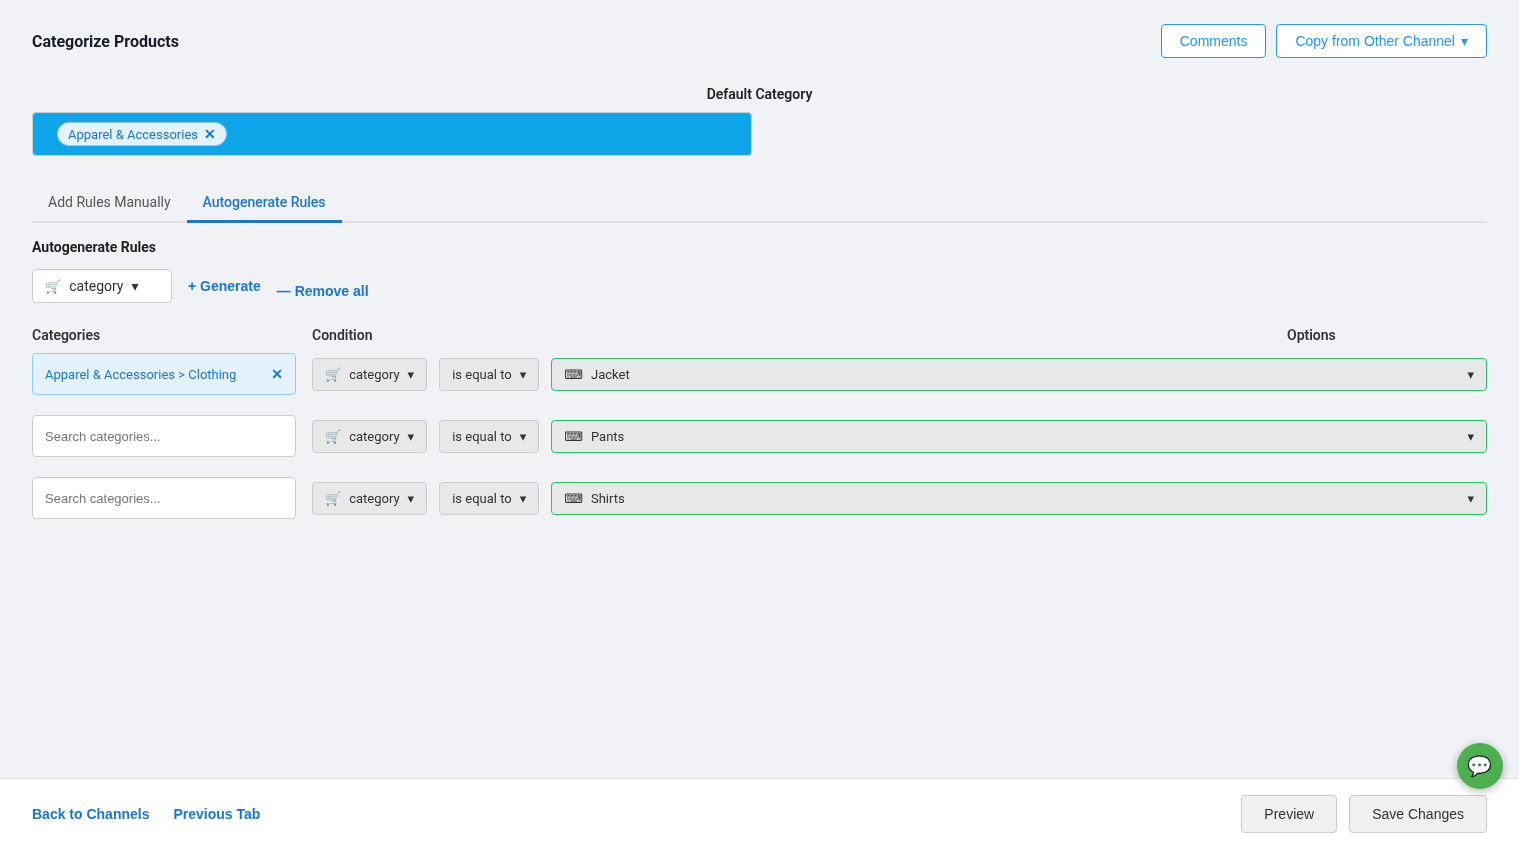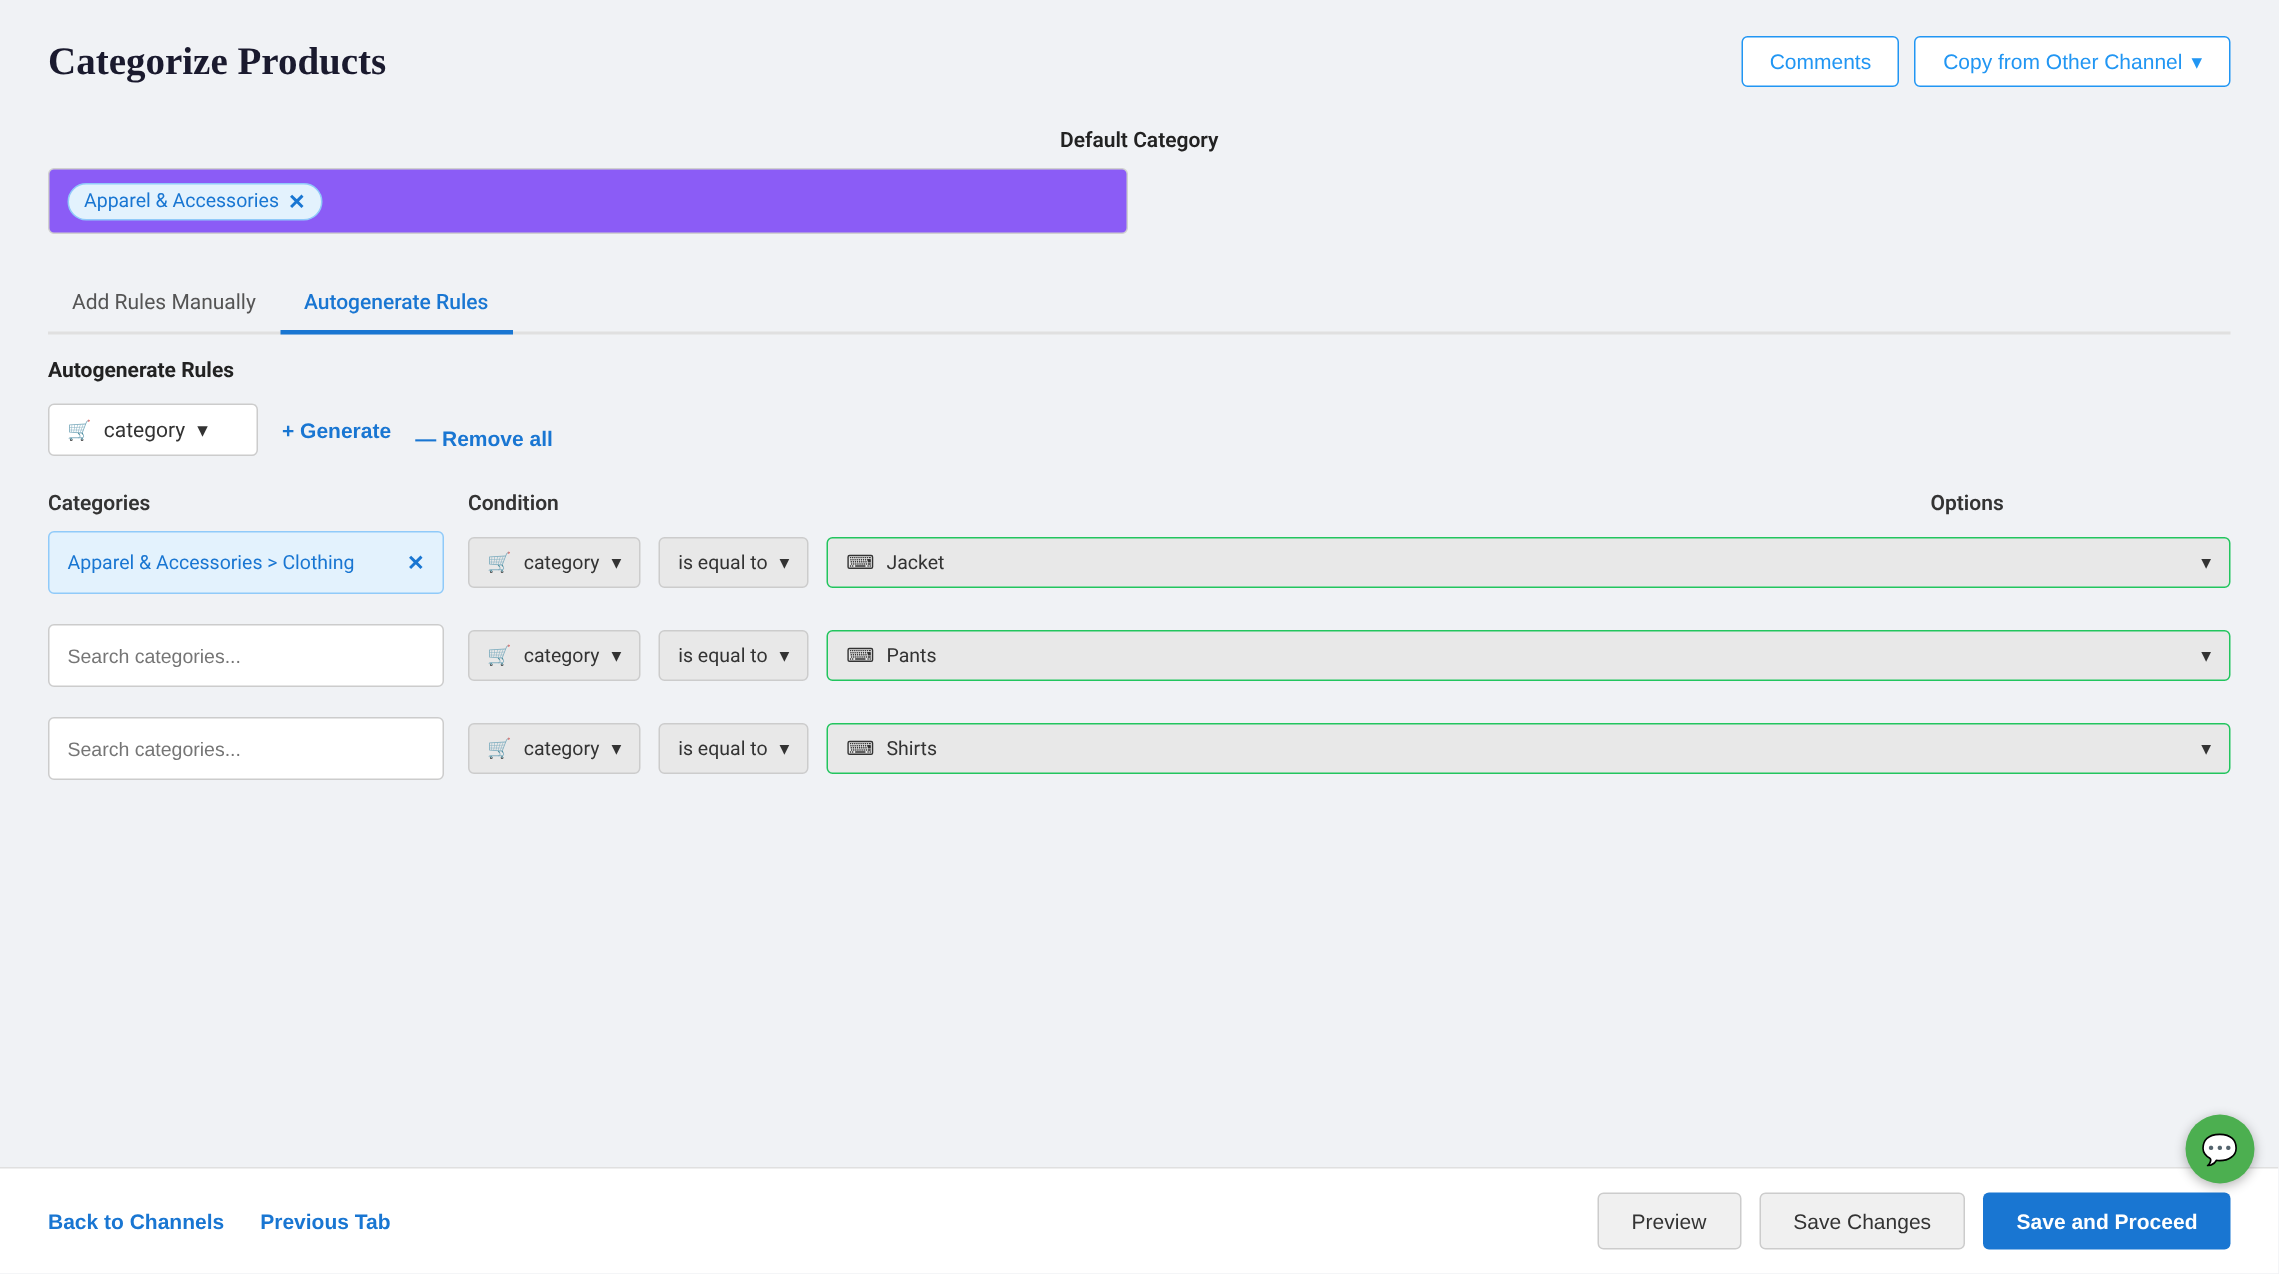--- a/index.html
+++ b/index.html
@@ -19,24 +19,23 @@
       padding: 24px 32px;
     }
     
     .page-header {
       display: flex;
       justify-content: space-between;
       align-items: center;
       margin-bottom: 28px;
     }
     .page-title {
-      font-size: 26px;
+      font-size: 16px;
       font-weight: 700;
       color: #1a1a2e;
-      font-family: Liberation Serif, serif;
     }
     .header-actions {
       display: flex;
       gap: 10px;
     }
     .btn-outline {
       padding: 8px 18px;
       border: 1.5px solid #2196f3;
       background: #fff;
       color: #2196f3;
@@ -52,24 +51,24 @@
     }
     
     .section-label {
       font-weight: 600;
       font-size: 14px;
       margin-bottom: 10px;
       color: #222;
       text-align: center;
     }
     .category-input-box {
-      background: #8b5cf6;
+      background: #0ea5e9;
       border: 1px solid #d0d0d0;
       border-radius: 4px;
-      padding: 8px 12px;
+      padding: 8px 24px;
       width: 720px;
       min-height: 44px;
       display: flex;
       align-items: center;
       gap: 8px;
       margin-bottom: 28px;
     }
     .category-tag {
       background: #e3f2fd;
       border: 1px solid #90caf9;
@@ -429,20 +428,19 @@
   </div>
 
   <div class="page-footer">
     <div class="footer-left">
       <button class="btn-link">Back to Channels</button>
       <button class="btn-link">Previous Tab</button>
     </div>
     <div class="footer-right">
       <button class="btn-preview">Preview</button>
       <button class="btn-save-changes">Save Changes</button>
-      <button class="btn-save-proceed">Save and Proceed</button>
     </div>
   </div>
 </div>
 
 <div class="chat-bubble">
   <span>💬</span>
 </div>
 
 </body></html>

